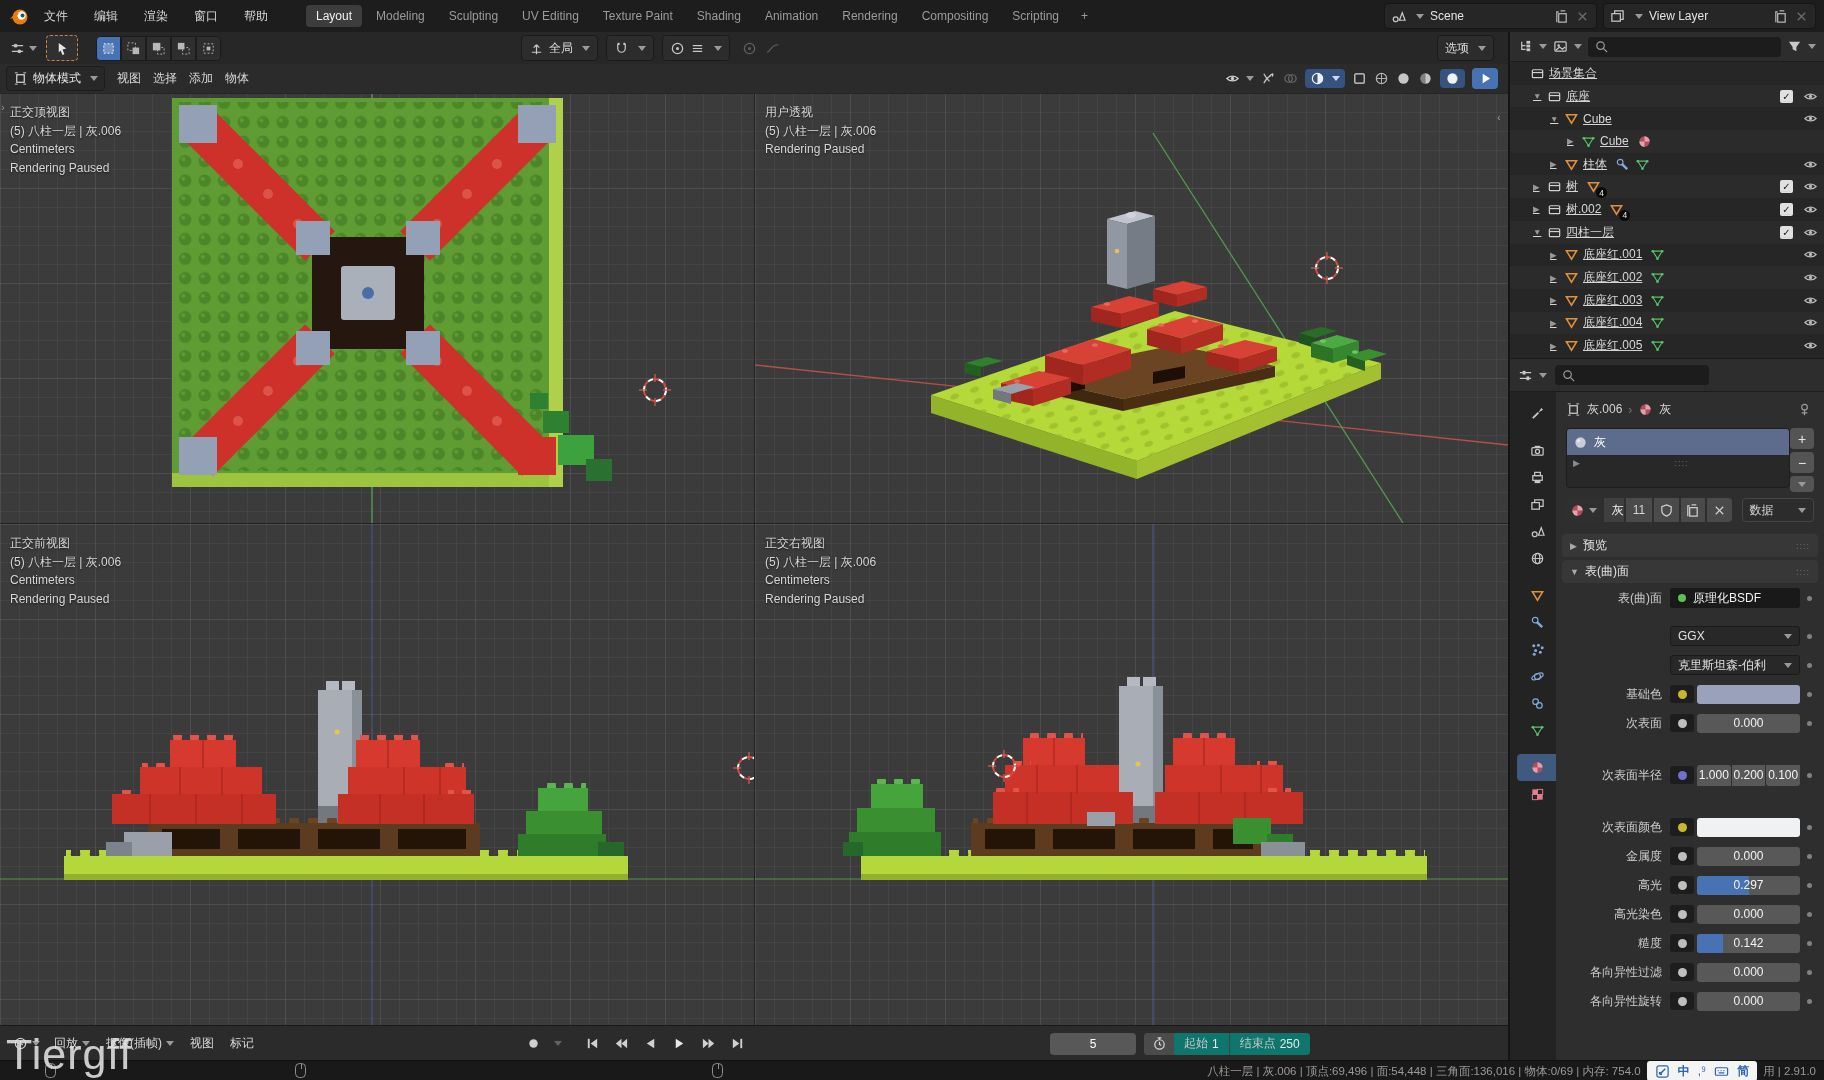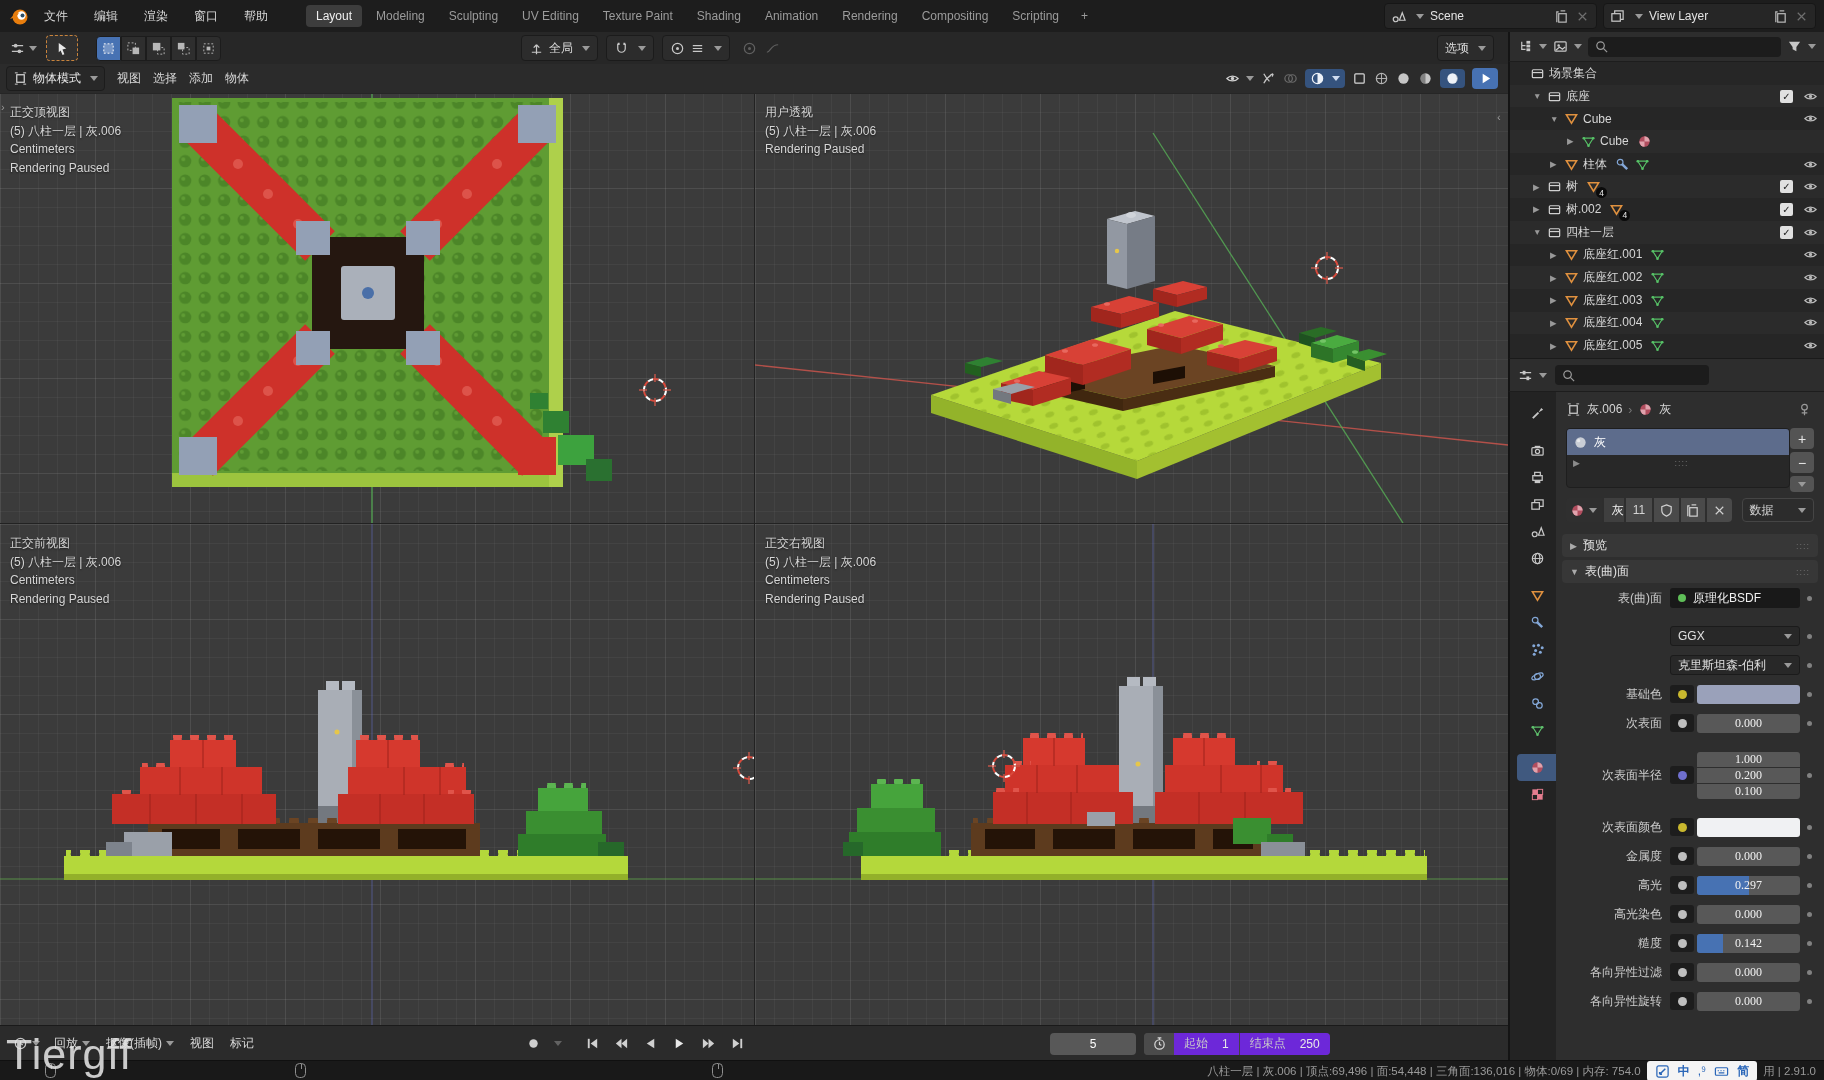--- a/index.html
+++ b/index.html
@@ -47,27 +47,27 @@
     background-size:95px 95px,95px 95px,19px 19px,19px 19px;}
   .vp-info{position:absolute;left:10px;top:10px;line-height:18.5px;color:#d6d6d6;text-shadow:0 1px 2px rgba(0,0,0,.55);pointer-events:none;}
   .quad svg{position:absolute;left:0;top:0;}
   
   #timeline{left:0;top:1025px;width:1508px;height:35px;background:#2b2b2b;border-top:1px solid #1a1a1a;display:flex;align-items:center;}
   .tl-pill{display:flex;align-items:center;height:22px;padding:0 7px;color:#d8d8d8;border-radius:3px;}
   .transport{display:flex;align-items:center;gap:4px;margin-left:260px;}
   .tr-btn{width:25px;height:20px;display:flex;align-items:center;justify-content:center;border-radius:3px;}
   .frame-field{margin-left:300px;width:86px;height:22px;background:#585858;border-radius:4px;display:flex;align-items:center;justify-content:center;color:#ffffff;}
   .range-group{display:flex;align-items:center;height:22px;margin-left:8px;background:#4b4b4b;border-radius:4px;overflow:hidden;}
-  .range-field{display:flex;align-items:center;height:22px;padding:0 10px;gap:14px;background:#6d28d9;color:#e8e8e8;justify-content:center;}
+  .range-field{display:flex;align-items:center;height:22px;padding:0 10px;gap:4px;background:#0f766e;color:#e8e8e8;justify-content:center;}
   .range-field + .range-field{border-left:1px solid #434343;}
   
   #outliner-hdr{left:1508px;top:32px;width:316px;height:30px;background:#2d2d2d;border-left:2px solid #141414;border-bottom:1px solid #1d1d1d;display:flex;align-items:center;gap:6px;padding-left:8px;box-sizing:border-box;}
   .srch{display:flex;align-items:center;background:#1c1c1c;border-radius:4px;height:20px;flex:1;padding:0 6px;gap:5px;}
   #outliner-body{left:1508px;top:62px;width:316px;height:296px;background:#262626;border-left:2px solid #141414;box-sizing:border-box;overflow:hidden;}
-  .ol-row{display:flex;align-items:center;height:22.7px;padding-right:6px;}
+  .ol-row{display:flex;align-items:center;height:22.7px;padding-right:6px;text-decoration:underline;}
   .ol-row:nth-child(even){background:rgba(255,255,255,.025);}
   .ol-label{margin-left:4px;color:#d6d6d6;white-space:nowrap;}
   .ol-extras{display:flex;gap:5px;margin-left:8px;align-items:center;}
   .ol-spacer{flex:1;}
   .badge{position:relative;display:inline-flex;}
   .badge .bnum{position:absolute;right:-6px;bottom:-4px;background:#0a0a0a;color:#e8e8e8;font-size:8.5px;width:11px;height:11px;border-radius:6px;display:flex;align-items:center;justify-content:center;}
   #props-hdr{left:1508px;top:358px;width:316px;height:34px;background:#2d2d2d;border-left:2px solid #141414;border-top:1px solid #1a1a1a;border-bottom:1px solid #1d1d1d;display:flex;align-items:center;gap:8px;padding-left:8px;box-sizing:border-box;}
   #props-hdr .srch{flex:0 0 142px;}
   #props-tabs{left:1508px;top:392px;width:48px;height:668px;background:#232323;border-left:2px solid #141414;box-sizing:border-box;display:flex;flex-direction:column;align-items:center;padding-top:8px;}
   .ptab{width:40px;height:27px;display:flex;align-items:center;justify-content:center;border-radius:4px 0 0 4px;margin-left:8px;}
@@ -85,27 +85,27 @@
   .db-seg{height:24px;display:flex;align-items:center;justify-content:center;background:#4a4a4a;}
   #panelrows{margin-top:12px;}
   .panel-hdr{display:flex;align-items:center;gap:6px;height:23px;background:#373737;border-radius:4px;margin:3px 6px;padding:0 8px;color:#e3e3e3;}
   .grip{margin-left:auto;color:#6f6f6f;font-size:9px;letter-spacing:1px;}
   .prow{display:flex;align-items:center;height:24px;margin:0 6px 0 0;padding-left:10px;}
   .plabel{width:96px;text-align:right;padding-right:8px;color:#cccccc;white-space:nowrap;flex:none;}
   .socket{width:24px;height:18px;background:#1d1d1d;border-radius:3px;display:flex;align-items:center;justify-content:center;margin-right:3px;flex:none;}
   .socket i{width:9px;height:9px;border-radius:5px;display:block;}
   .pfield{flex:1;height:19px;border-radius:3px;background:#585858;display:flex;align-items:center;justify-content:center;color:#f2f2f2;position:relative;overflow:hidden;}
   .pfield .fillbar{position:absolute;left:0;top:0;bottom:0;background:#4772b3;}
-  .pfield span{position:relative;z-index:1;font-family:Liberation Serif, serif;}
+  .pfield span{position:relative;z-index:1;}
   .pdrop{flex:1;height:20px;border-radius:3px;background:#282828;border:1px solid #1b1b1b;display:flex;align-items:center;color:#e0e0e0;padding:0 7px;box-sizing:border-box;}
   .pdrop .caret{margin-left:auto;}
   .pshader{flex:1;height:20px;border-radius:3px;background:#191919;display:flex;align-items:center;gap:7px;color:#f0f0f0;padding:0 8px;}
   .deco{width:18px;display:flex;align-items:center;justify-content:center;flex:none;}
   .deco i{width:5px;height:5px;border-radius:3px;background:#818181;display:block;}
-  .vecstack{flex:1;display:flex;flex-direction:column;gap:1px;}
+  .vecstack{flex:1;display:flex;flex-direction:row;gap:1px;}
   .vecstack .pfield{height:21px;border-radius:0;}
   .vecstack .pfield:first-child{border-radius:3px 3px 0 0;}
   .vecstack .pfield:last-child{border-radius:0 0 3px 3px;}
   
   #statusbar{left:0;top:1060px;width:1824px;height:20px;background:#191919;border-top:1px solid #101010;display:flex;align-items:center;color:#9a9a9a;font-size:11.5px;}
   #status-right{margin-left:auto;display:flex;align-items:center;gap:6px;margin-right:8px;}
   #ime{display:flex;align-items:center;gap:8px;background:#f4f4f4;border-radius:3px;height:20px;padding:0 8px;color:#2a66b8;font-weight:bold;font-size:12px;}
   .mousehint{position:absolute;top:1063px;width:9px;height:13px;border:1.3px solid #8f8f8f;border-radius:4.5px;}
   .mousehint:before{content:"";position:absolute;left:50%;top:0;width:1.3px;height:5px;background:#8f8f8f;}
   #watermark{left:6px;top:1030px;font-size:43px;color:rgba(226,226,226,.88);letter-spacing:1px;z-index:30;}

